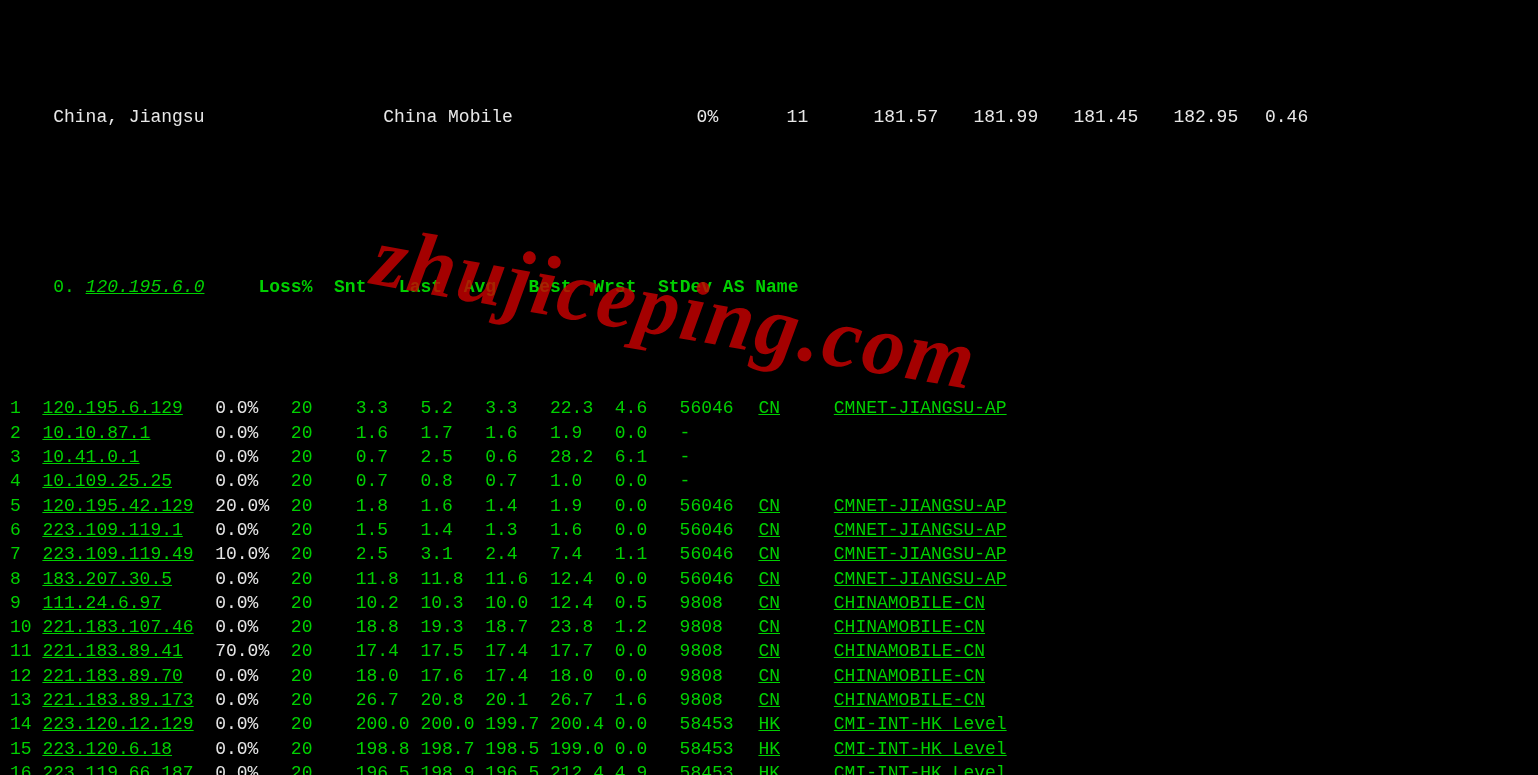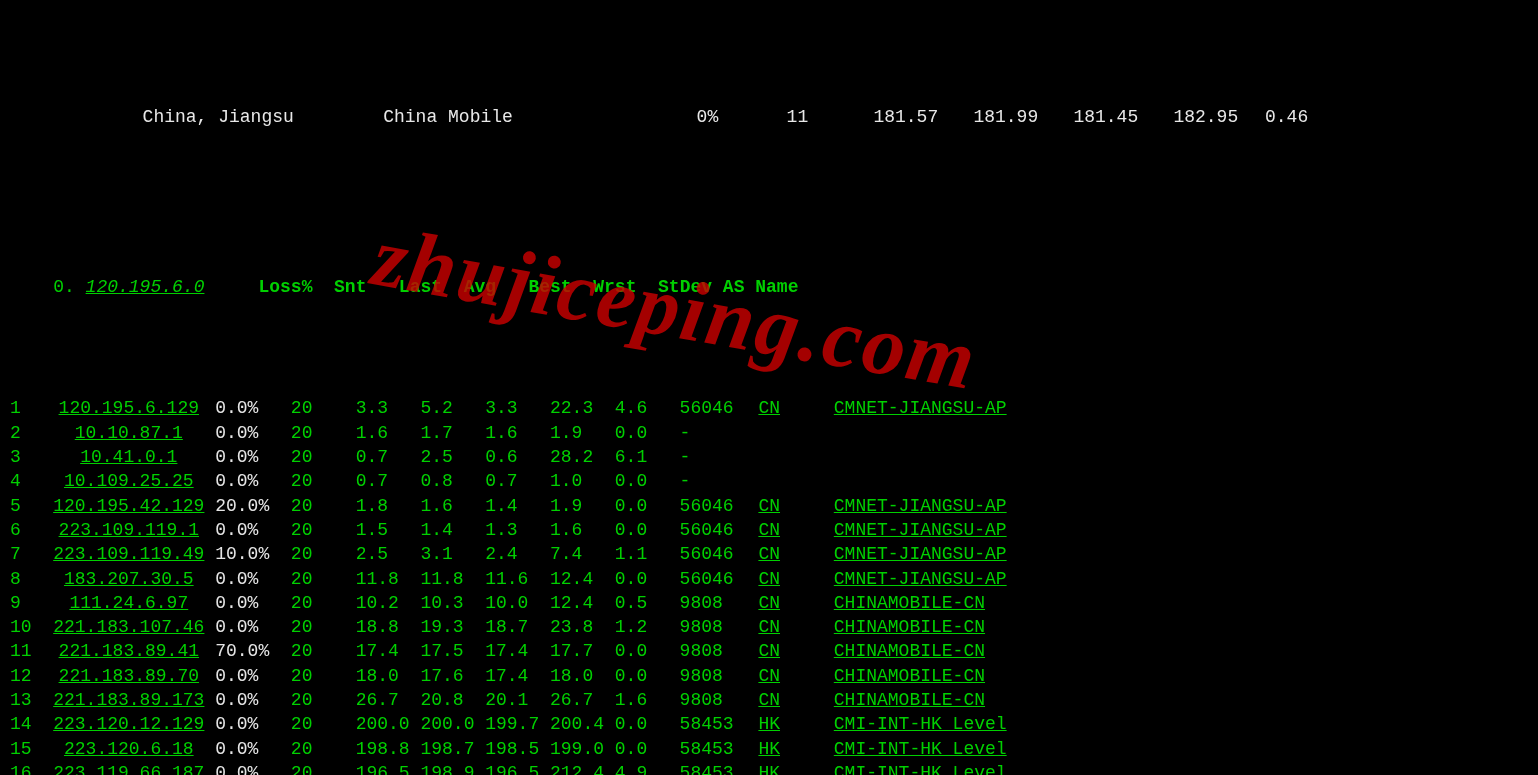--- a/index.html
+++ b/index.html
@@ -29,21 +29,20 @@
     color: #00d000;
     vertical-align: top;
   }
   .ip-col {
     display: inline-block;
     width: 16ch;
     color: #00d000;
     text-decoration: underline;
     vertical-align: top;
     overflow: hidden;
-    text-align: center;
   }
   .header-hop {
     display: inline-block;
     width: 3ch;
     color: #00d000;
   }
   .header-ip {
     display: inline-block;
     width: 16ch;
     text-decoration: underline;
@@ -100,21 +99,21 @@
     transform: rotate(10deg);
     font-family: Georgia, "Times New Roman", serif;
     font-weight: 700;
     font-style: italic;
     font-size: 86px;
     color: rgba(200, 0, 0, 0.82);
     letter-spacing: 2px;
     pointer-events: none;
     user-select: none;
   }
-  .top-loc { display:inline-block; width: 330px; text-align: center; }
+  .top-loc { display:inline-block; width: 330px; }
   .top-isp { display:inline-block; width: 265px; }
   .top-num { display:inline-block; width: 90px; text-align:right; }
   .top-num-s { display:inline-block; width: 70px; text-align:right; }
 </style>
 </head>
 <body>
 
 <div class="wrap">
 
   <div class="top-row">

